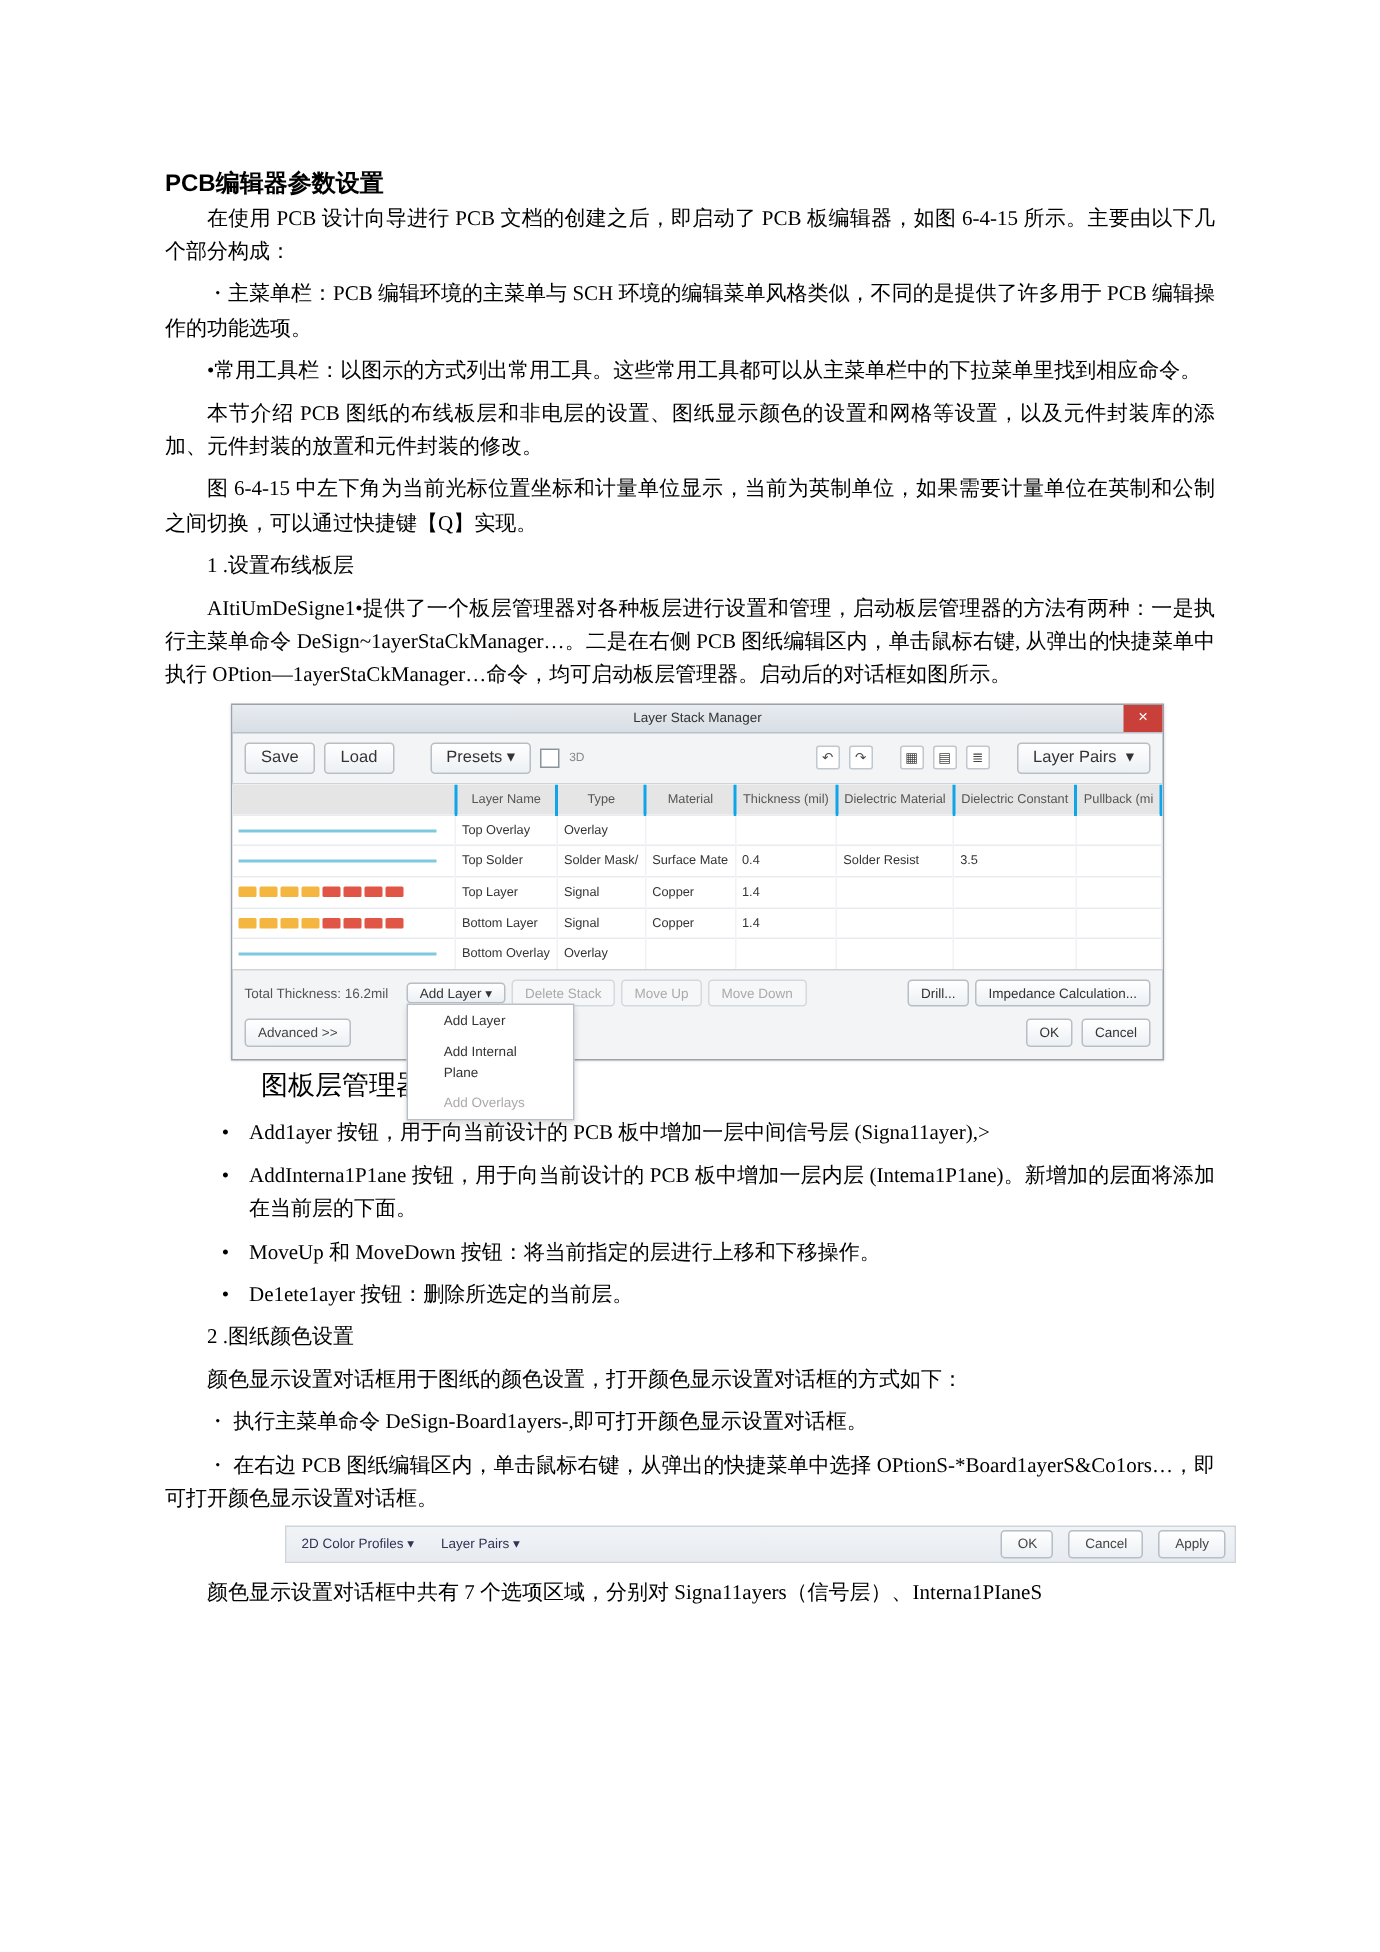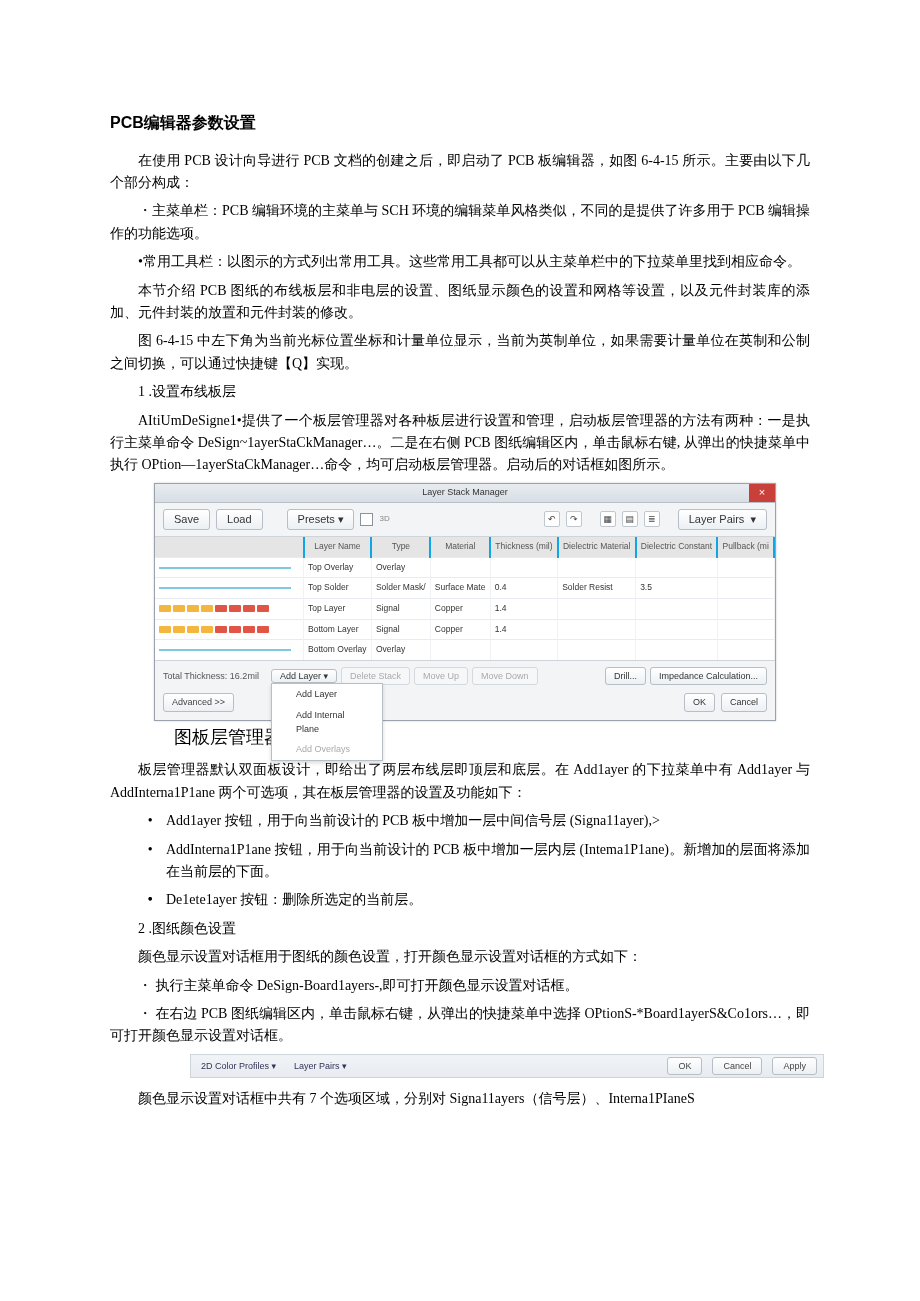--- a/index.html
+++ b/index.html
@@ -12,21 +12,21 @@
     line-height: 1.6;
     width: 920px;
   }
   .page {
     padding: 110px 110px 40px 110px;
   }
   h1.title {
     font-family: "SimHei", "黑体", Arial, sans-serif;
     font-size: 16px;
     font-weight: bold;
-    margin: 0 0 14px 0;
+    margin: 0 0 0 0;
   }
   p {
     margin: 0 0 6px 0;
     text-align: justify;
     text-indent: 2em;
   }
   .bullet-list { margin-left: 2.2em; }
   .bullet-list .item {
     position: relative;
     padding-left: 1.8em;
@@ -403,26 +403,25 @@
       <span class="lsm-adv">Advanced &gt;&gt;</span>
       <div class="lsm-footer-right">
         <span class="lsm-smallbtn">OK</span>
         <span class="lsm-smallbtn">Cancel</span>
       </div>
     </div>
   </div>
 
   <div class="caption">图板层管理器</div>
 
-  <p>板层管理器默认双面板设计，即给出了两层布线层即顶层和底层。在 Add1ayer 的下拉菜单中有 Add1ayer 与 AddInterna1P1ane 两个可选项，其在板层管理器的设置及功能如下：</p>
 
   <div class="bullet-list">
     <div class="item"><span class="dot">•</span><span>Add1ayer 按钮，用于向当前设计的 PCB 板中增加一层中间信号层 (Signa11ayer),&gt;</span></div>
     <div class="item"><span class="dot">•</span><span>AddInterna1P1ane 按钮，用于向当前设计的 PCB 板中增加一层内层 (Intema1P1ane)。新增加的层面将添加在当前层的下面。</span></div>
-    <div class="item"><span class="dot">•</span></div>
+    <div class="item"><span class="dot">•</span><span>MoveUp 和 MoveDown 按钮：将当前指定的层进行上移和下移操作。</span></div>
     <div class="item"><span class="dot">•</span><span>De1ete1ayer 按钮：删除所选定的当前层。</span></div>
   </div>
 
   <p>2 .图纸颜色设置</p>
   <p>颜色显示设置对话框用于图纸的颜色设置，打开颜色显示设置对话框的方式如下：</p>
   <p>・ 执行主菜单命令 DeSign-Board1ayers-,即可打开颜色显示设置对话框。</p>
   <p>・ 在右边 PCB 图纸编辑区内，单击鼠标右键，从弹出的快捷菜单中选择 OPtionS-*Board1ayerS&amp;Co1ors…，即可打开颜色显示设置对话框。</p>
 
   <div class="color-bar">
     <span class="tab">2D Color Profiles ▾</span>

